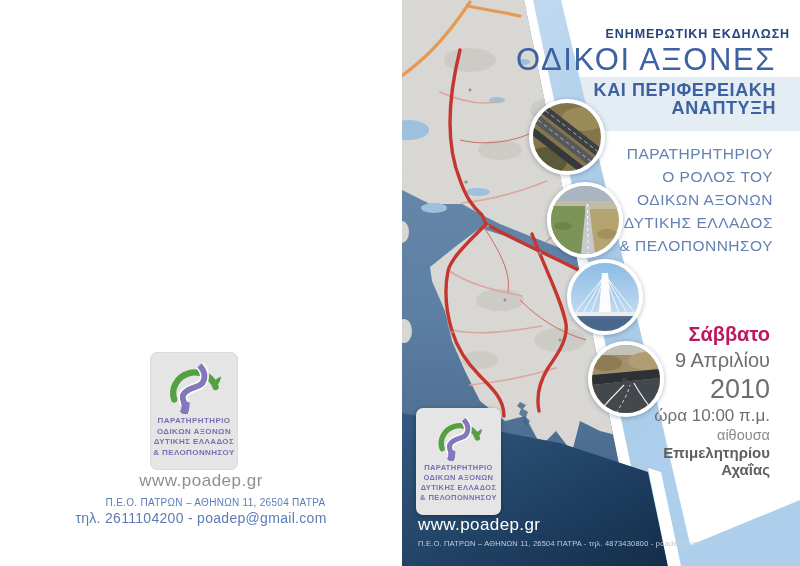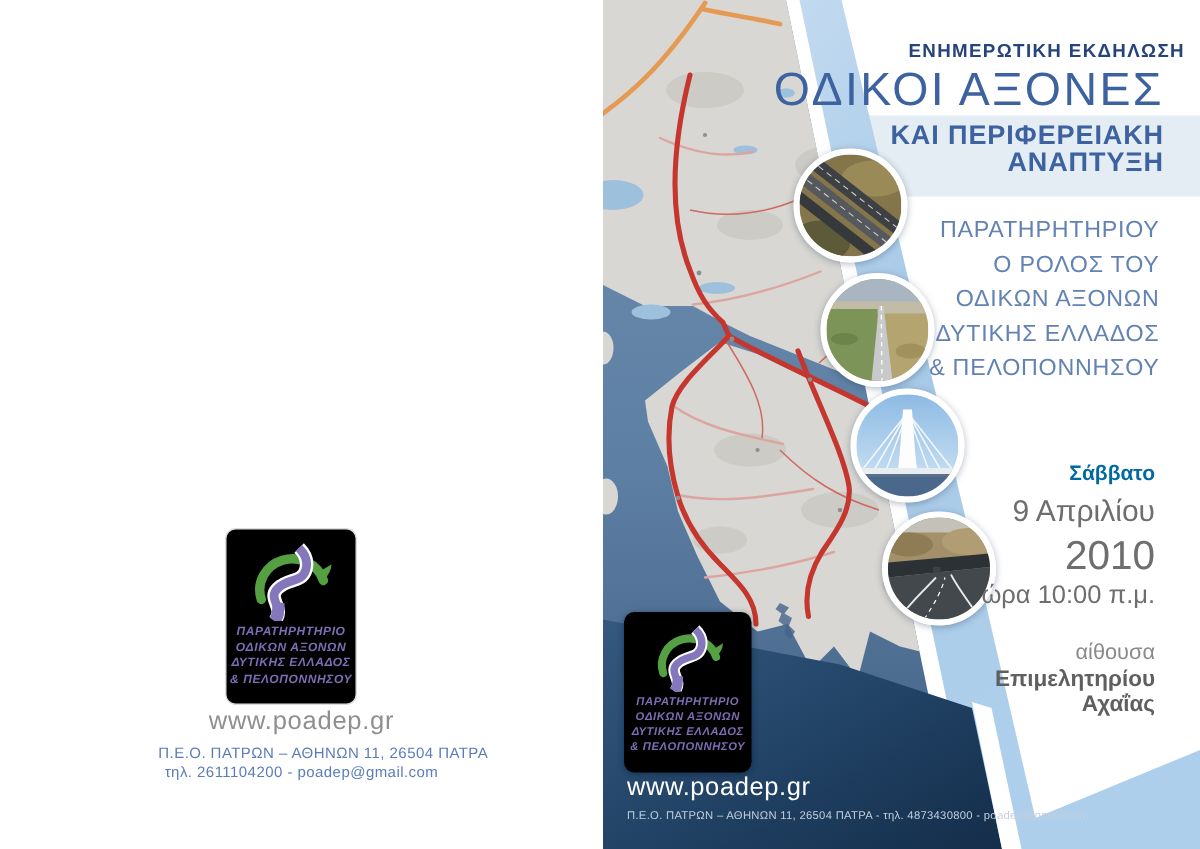--- a/index.html
+++ b/index.html
@@ -10,51 +10,51 @@
   
   .circle{position:absolute;width:68px;height:68px;border:4px solid #fff;border-radius:50%;
           overflow:hidden;z-index:3;box-shadow:0 1px 5px rgba(30,50,80,.35);}
   .circle svg{display:block;width:68px;height:68px;}
   .c1{left:529px;top:99px;}
   .c2{left:547px;top:182px;}
   .c3{left:567px;top:259px;}
   .c4{left:588px;top:341px;}
 
   
-  .logo-box{position:absolute;background:#000000;border-radius:7px;text-align:center;z-index:4;font-style:italic;}
+  .logo-box{position:absolute;background:#e5e5e5;border-radius:7px;text-align:center;z-index:4;}
   .logo-box.left{left:150px;top:352px;width:86px;height:116px;border:1px solid #dcdcdc;}
   .logo-box.mid{left:416px;top:408px;width:85px;height:107px;box-shadow:0 1px 4px rgba(0,20,40,.4);}
   .logo-box svg.logo{display:block;margin:7px auto 2px auto;}
   .logo-lines{color:#7e6db4;font-weight:bold;letter-spacing:.4px;}
   .logo-box.left .logo-lines{font-size:8px;line-height:10.5px;}
   .logo-box.mid .logo-lines{font-size:7.5px;line-height:10px;}
 
   
   .left-www{position:absolute;left:0;top:471px;width:402px;text-align:center;z-index:2;
             font-size:17px;color:#8f8f8f;letter-spacing:.5px;}
   .left-addr1{position:absolute;left:0;top:497px;width:431px;text-align:center;z-index:2;
             font-size:10px;color:#5b7cb8;letter-spacing:.3px;}
   .left-addr2{position:absolute;left:0;top:510px;width:402px;text-align:center;z-index:2;
-            font-size:10px;color:#5b7cb8;letter-spacing:.3px;}
+            font-size:14px;color:#5b7cb8;letter-spacing:.3px;}
 
   
   .mid-www{position:absolute;left:418px;top:515px;z-index:5;color:#fff;font-size:17px;letter-spacing:.4px;}
   .mid-addr{position:absolute;left:418px;top:539px;z-index:5;color:#c3cedd;font-size:7.5px;letter-spacing:.2px;white-space:nowrap;}
 
   
   .kicker{position:absolute;right:10px;top:27px;z-index:4;color:#26437c;font-size:12.5px;
           font-weight:bold;letter-spacing:.9px;white-space:nowrap;}
   .title{position:absolute;right:24px;top:42px;z-index:4;color:#3d62a0;font-size:31px;
          letter-spacing:1.6px;white-space:nowrap;}
   .subtitle{position:absolute;right:24px;top:81px;z-index:4;color:#3d62a0;font-size:18px;
             font-weight:bold;letter-spacing:.6px;text-align:right;line-height:18px;}
   .topic{position:absolute;right:27px;top:142px;z-index:4;color:#6382b4;font-size:15.5px;
          letter-spacing:.5px;text-align:right;line-height:23px;}
   .dateblock{position:absolute;right:30px;top:303px;z-index:4;text-align:right;color:#6e6e6e;}
-  .dateblock .day{font-size:14px;font-weight:bold;color:#0369a1;line-height:25px;}
+  .dateblock .day{font-size:20px;font-weight:bold;color:#be185d;line-height:25px;margin-top:19px;}
   .dateblock .dline{font-size:20px;line-height:27px;}
   .dateblock .year{font-size:27px;line-height:30px;}
   .dateblock .time{font-size:17px;line-height:24px;}
   .venue{position:absolute;right:30px;top:427px;z-index:4;text-align:right;color:#6e6e6e;line-height:17px;}
   .venue .v1{font-size:14.5px;color:#8a8a8a;}
   .venue .v2,.venue .v3{font-size:15px;font-weight:bold;color:#5f5f5f;}
 </style>
 </head>
 <body>
 

